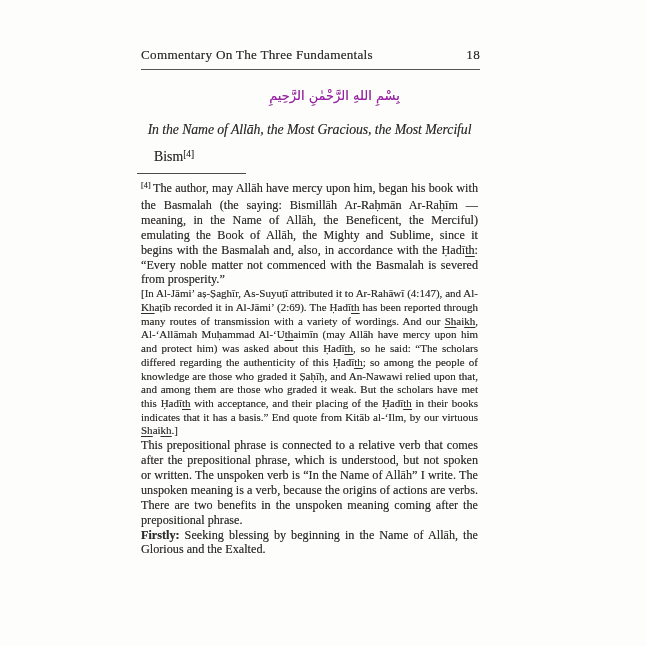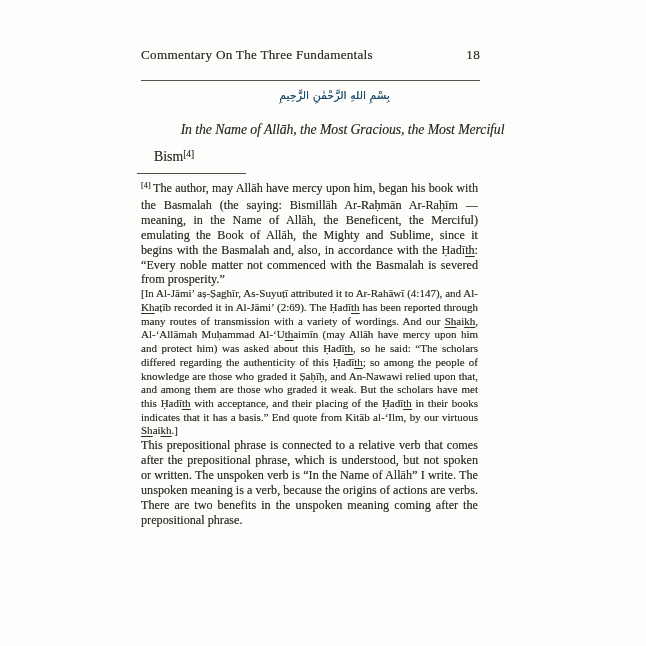--- a/index.html
+++ b/index.html
@@ -10,34 +10,34 @@
     font-family:"Liberation Serif",serif;
     color:#2f2d28;
   }
   .page{
     position:relative;width:646px;height:646px;
     text-shadow:0 0 .6px rgba(47,45,40,.55);
   }
   .header{
     position:absolute;left:141px;top:47px;width:339px;
     display:flex;justify-content:space-between;align-items:baseline;
-    border-bottom:1px solid #56544e;padding-bottom:17px;
+    border-bottom:1px solid #56544e;padding-bottom:6px;
     font-size:13.2px;letter-spacing:.25px;
   }
   .arabic{
     position:absolute;left:141px;top:84px;width:337px;
     text-align:center;direction:rtl;
     font-family:"DejaVu Sans",sans-serif;
-    font-size:11px;line-height:24px;color:#0c4a6e;
+    font-size:13px;line-height:24px;color:#a21caf;
     transform:translateX(25px);
   }
   .translation{
     position:absolute;left:141px;top:122px;width:337px;
     text-align:center;font-style:italic;font-size:13.8px;
-    letter-spacing:-.1px;white-space:nowrap;margin-left:33px;
+    letter-spacing:-.1px;white-space:nowrap;
   }
   .bism{
     position:absolute;left:154px;top:149px;
     font-size:13.8px;
   }
   .fnrule{
     position:absolute;left:137px;top:173px;width:109px;height:1px;
     background:#4e4c46;
   }
   .fntext{
@@ -70,15 +70,16 @@
   <div class="bism">
     <span>Bism</span><span class="sup">[4]</span>
   </div>
 
   <div class="fnrule"></div>
 
   <div class="fntext">
       <p class="fn-para normal"><span class="sup">[4] </span><span>The author, may Allāh have mercy upon him, began his book with the </span><span class="i">Basmalah</span><span> (the saying: </span><span class="i">Bismillāh Ar-Raḥmān Ar-Raḥīm</span><span> — meaning, in the Name of Allāh, the Beneficent, the Merciful) emulating the Book of Allāh, the Mighty and Sublime, since it begins with the </span><span class="i">Basmalah</span><span> and, also, in accordance with the </span><span class="i">Ḥadī</span><span class="i u">th</span><span>: “Every noble matter not commenced with the </span><span class="i">Basmalah</span><span> is severed from prosperity.”</span></p>
       <p class="fn-para small"><span>[In </span><span class="i">Al-Jāmi’ aṣ-Ṣaghīr</span><span>, As-Suyuṭī attributed it to Ar-Rahāwī (4:147), and Al-</span><span class="u">Kh</span><span>aṭīb recorded it in </span><span class="i">Al-Jāmi’</span><span> (2:69). The </span><span class="i">Ḥadī</span><span class="i u">th</span><span> has been reported through many routes of transmission with a variety of wordings. And our </span><span class="i u">Sh</span><span class="i">ai</span><span class="i u">kh</span><span>, </span><span class="i">Al-‘Allāmah</span><span> Muḥammad Al-‘U</span><span class="u">th</span><span>aimīn (may Allāh have mercy upon him and protect him) was asked about this </span><span class="i">Ḥadī</span><span class="i u">th</span><span>, so he said: “The scholars differed regarding the authenticity of this </span><span class="i">Ḥadī</span><span class="i u">th</span><span>; so among the people of knowledge are those who graded it </span><span class="i">Ṣaḥīḥ</span><span>, and An-Nawawi relied upon that, and among them are those who graded it weak. But the scholars have met this </span><span class="i">Ḥadī</span><span class="i u">th</span><span> with acceptance, and their placing of the </span><span class="i">Ḥadī</span><span class="i u">th</span><span> in their books indicates that it has a basis.” End quote from </span><span class="i">Kitāb al-‘Ilm</span><span>, by our virtuous </span><span class="i u">Sh</span><span class="i">ai</span><span class="i u">kh</span><span>.]</span></p>
       <p class="fn-para normal"><span>This prepositional phrase is connected to a relative verb that comes after the prepositional phrase, which is understood, but not spoken or written. The unspoken verb is “In the Name of Allāh” I write. The unspoken meaning is a verb, because the origins of actions are verbs. There are two benefits in the unspoken meaning coming after the prepositional phrase.</span></p>
+      <p class="fn-para normal"><span class="b">Firstly:</span><span> Seeking blessing by beginning in the Name of Allāh, the Glorious and the Exalted.</span></p>
     </div>
 
 </div>
 
 </body></html>

